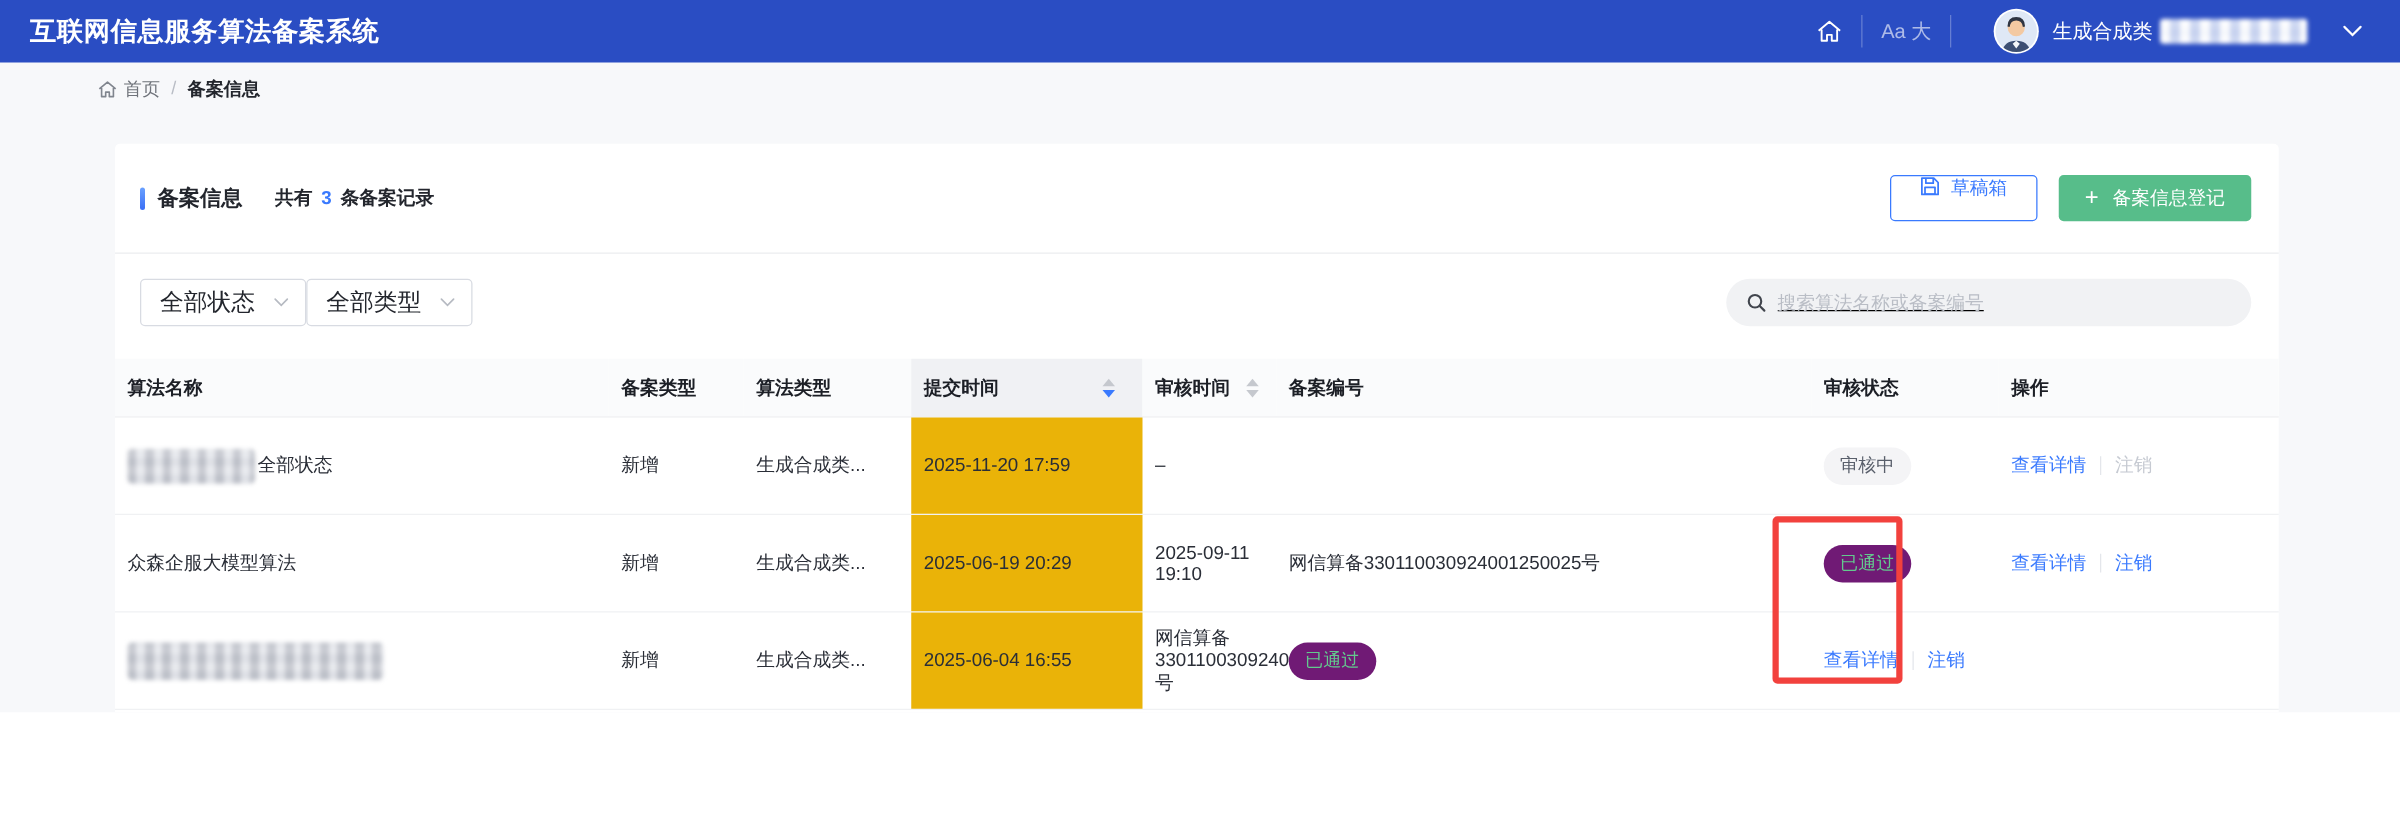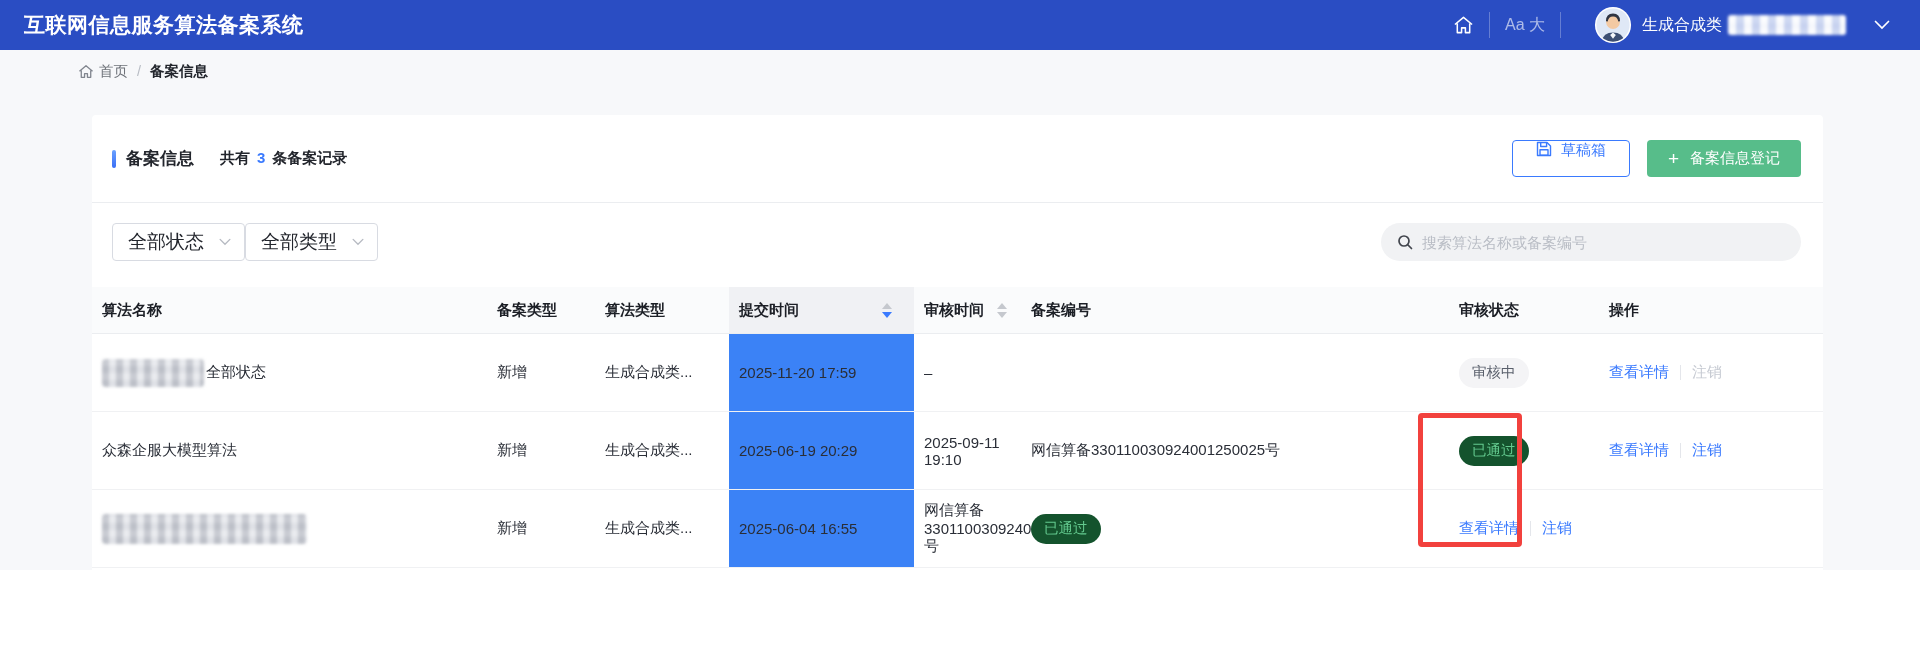--- a/index.html
+++ b/index.html
@@ -49,42 +49,42 @@
   .count-num { color:#3a7afe; font-weight:700; margin:0 7px; }
   .head-right { display:flex; align-items:center; }
   .btn-draft { display:inline-flex; align-items:flex-start; gap:9px; height:37px; padding:0 23px; border:1px solid #3a7afe; color:#3a7afe; background:#fff; border-radius:4px; font-size:15px; cursor:pointer; font-family:inherit; }
   .btn-primary { display:inline-flex; align-items:center; gap:11px; height:37px; padding:0 21px; margin-left:17px; background:#57bd8a; color:#fff; border:none; border-radius:4px; font-size:15px; cursor:pointer; font-family:inherit; }
   .btn-plus { font-size:19px; line-height:1; font-weight:400; }
   .card-divider { height:1px; background:#ebedf0; }
 
   
   .filter-row { display:flex; align-items:center; padding:20px 22px 0 20px; }
   .select { height:38px; border:1px solid #d8dbe2; border-radius:4px; background:#fff; display:inline-flex; align-items:center; gap:15px; padding:0 13px 0 15px; font-size:19px; color:#23262d; cursor:pointer; }
-  .search { margin-left:auto; width:420px; height:38px; background:#f1f2f4; border-radius:19px; display:flex; align-items:center; gap:9px; padding:0 16px; }
+  .search { margin-left:auto; width:420px; height:38px; background:#f1f2f4; border-radius:19px; display:flex; align-items:center; gap:9px; padding:0 16px;text-decoration:underline; }
   .search input { flex:1; border:none; background:transparent; outline:none; font-size:15px; color:#333; font-family:inherit; }
   .search input::placeholder { color:#b9bdc5; }
 
   
   .table { margin-top:26px; }
   .trow { display:grid; grid-template-columns:395px 108px 134px 185px 107px 428px 150px 1fr; }
   .thead { border-bottom:1px solid #ebedf0; }
   .th { background:#fafbfc; height:46px; display:flex; align-items:center; padding-left:10px; font-size:15px; font-weight:700; color:#1c1f26; }
   .th.sorted { background:#f0f1f4; }
   .body-row { border-bottom:1px solid #f0f1f3; }
   .td { height:77px; display:flex; align-items:center; padding-left:10px; font-size:15px; color:#2a2e37; }
-  .td.sorted { background:#3b82f6; }
+  .td.sorted { background:#eab308; }
   .carets { display:inline-flex; flex-direction:column; gap:3px; margin-left:auto; margin-right:22px; cursor:pointer; }
   .carets.tight { margin-right:14px; }
   .caret-up { width:0; height:0; border-left:5px solid transparent; border-right:5px solid transparent; border-bottom:6px solid #c5c8ce; }
   .caret-down { width:0; height:0; border-left:5px solid transparent; border-right:5px solid transparent; border-top:6px solid #c5c8ce; }
   .caret-down.active { border-top-color:#3a7afe; }
 
   .pill { display:inline-flex; align-items:center; justify-content:center; height:30px; padding:0 13px; border-radius:16px; font-size:14.5px; }
   .pill-pending { background:#f4f4f6; color:#595f6b; }
-  .pill-pass { background:#14532d; color:#63c98e; }
+  .pill-pass { background:#701a75; color:#63c98e; }
 
   .link { color:#3a7afe; font-size:15px; cursor:pointer; white-space:nowrap; }
   .link-disabled { color:#c6cad2; cursor:default; }
   .link-sep { width:1px; height:15px; background:#e4e6eb; margin:0 11px; }
 
   
   .annotation { position:absolute; left:1418px; top:413px; width:104px; height:134px; border:5px solid #f2413d; border-radius:4px; pointer-events:none; z-index:5; }
 </style>
 </head>
 <body>

